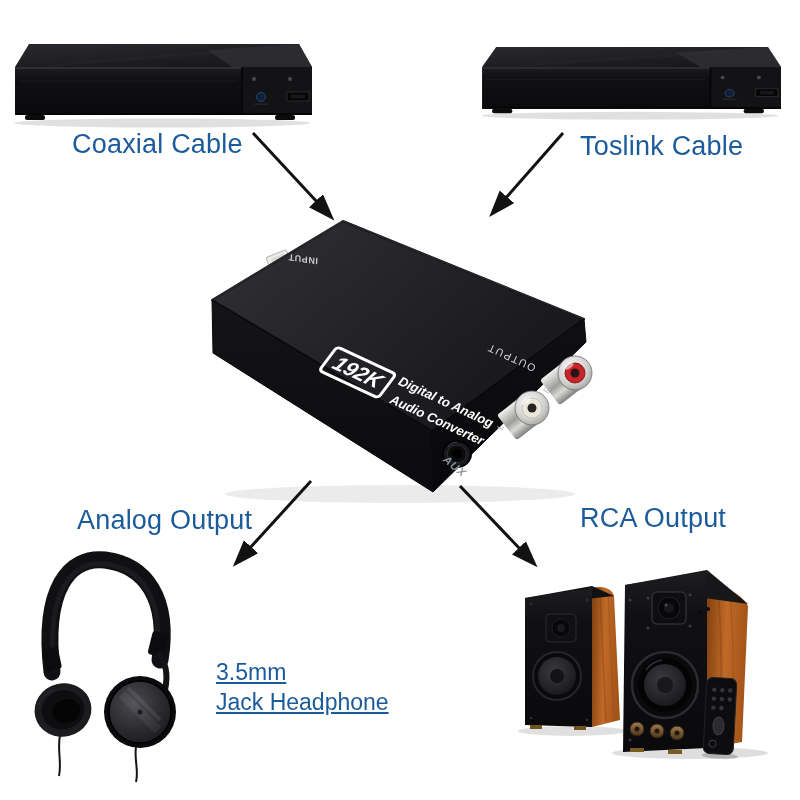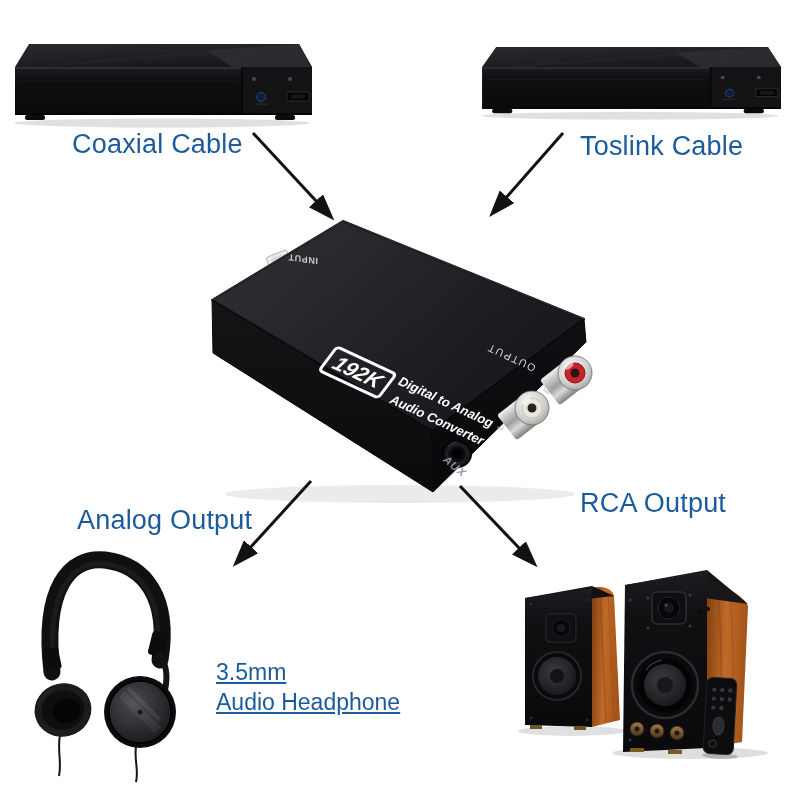--- a/index.html
+++ b/index.html
@@ -196,21 +196,21 @@
       <div>Digital to Analog</div>
       <div>Audio Converter</div>
     </span>
   </div>
   <div class="ctext output-label">OUTPUT</div>
   <div class="ctext chan r-label">R</div>
   <div class="ctext chan l-label">L</div>
   <div class="ctext aux-label">AUX</div>
 
   <div class="blue-label" style="left:77px;top:505px">Analog Output</div>
-  <div class="blue-label" style="left:580px;top:488px">RCA Output</div>
+  <div class="blue-label" style="left:580px;top:503px">RCA Output</div>
 
   <svg class="abs" style="left:10px;top:545px" width="190" height="250" viewBox="10 545 190 250">
     <path d="M52,672 C42,588 70,556 105,560 C145,565 170,598 160,660" fill="none" stroke="#101012" stroke-width="17" stroke-linecap="round"></path>
     <path d="M54,668 C46,592 72,560 105,564 C141,568 164,598 156,654" fill="none" stroke="#1e1e22" stroke-width="5" stroke-linecap="round" opacity="0.8"></path>
     <rect x="44" y="648" width="16" height="22" rx="3" fill="#0c0c0e" transform="rotate(-12 52 659)"></rect>
     <rect x="150" y="632" width="16" height="24" rx="3" fill="#0c0c0e" transform="rotate(14 158 644)"></rect>
     <g transform="rotate(-14 63 710)">
       <ellipse cx="63" cy="710" rx="28" ry="26" fill="#0e0e10"></ellipse>
       <ellipse cx="63" cy="710" rx="25" ry="23" fill="none" stroke="#1c1c1f" stroke-width="7"></ellipse>
       <ellipse cx="66" cy="712" rx="14" ry="12" fill="#050506"></ellipse>
@@ -224,21 +224,21 @@
       <line x1="122" y1="694" x2="158" y2="730" stroke="#fff" stroke-width="9" opacity="0.06"></line>
       <line x1="128" y1="688" x2="160" y2="720" stroke="#fff" stroke-width="4" opacity="0.08"></line>
       <circle cx="140" cy="712" r="2.5" fill="#1c1c1f"></circle>
     </g>
     <path d="M60,735 C57,750 62,762 59,776" fill="none" stroke="#151515" stroke-width="2"></path>
     <path d="M136,747 C134,760 139,770 136,782" fill="none" stroke="#151515" stroke-width="2"></path>
   </svg>
 
   <div class="caption" style="left:216px;top:657px">
     <div>3.5mm</div>
-    <div>Audio Headphone</div>
+    <div>Jack Headphone</div>
   </div>
 
   <svg class="abs" style="left:515px;top:555px" width="270" height="220" viewBox="515 555 270 220">
     <ellipse cx="572" cy="731" rx="54" ry="5" fill="#000" opacity="0.12"></ellipse>
     <ellipse cx="690" cy="753" rx="78" ry="6" fill="#000" opacity="0.13"></ellipse>
 
     <g>
       <path d="M592,588 C604,585 612,589 614,596 L620,720 L592,727 Z" fill="url(#g-wood)"></path>
       <path d="M600,592 C602,630 604,680 606,722" stroke="#7a3a10" stroke-width="1.5" fill="none" opacity="0.35"></path>
       <path d="M608,594 C610,630 612,680 614,718" stroke="#7a3a10" stroke-width="1" fill="none" opacity="0.3"></path>

